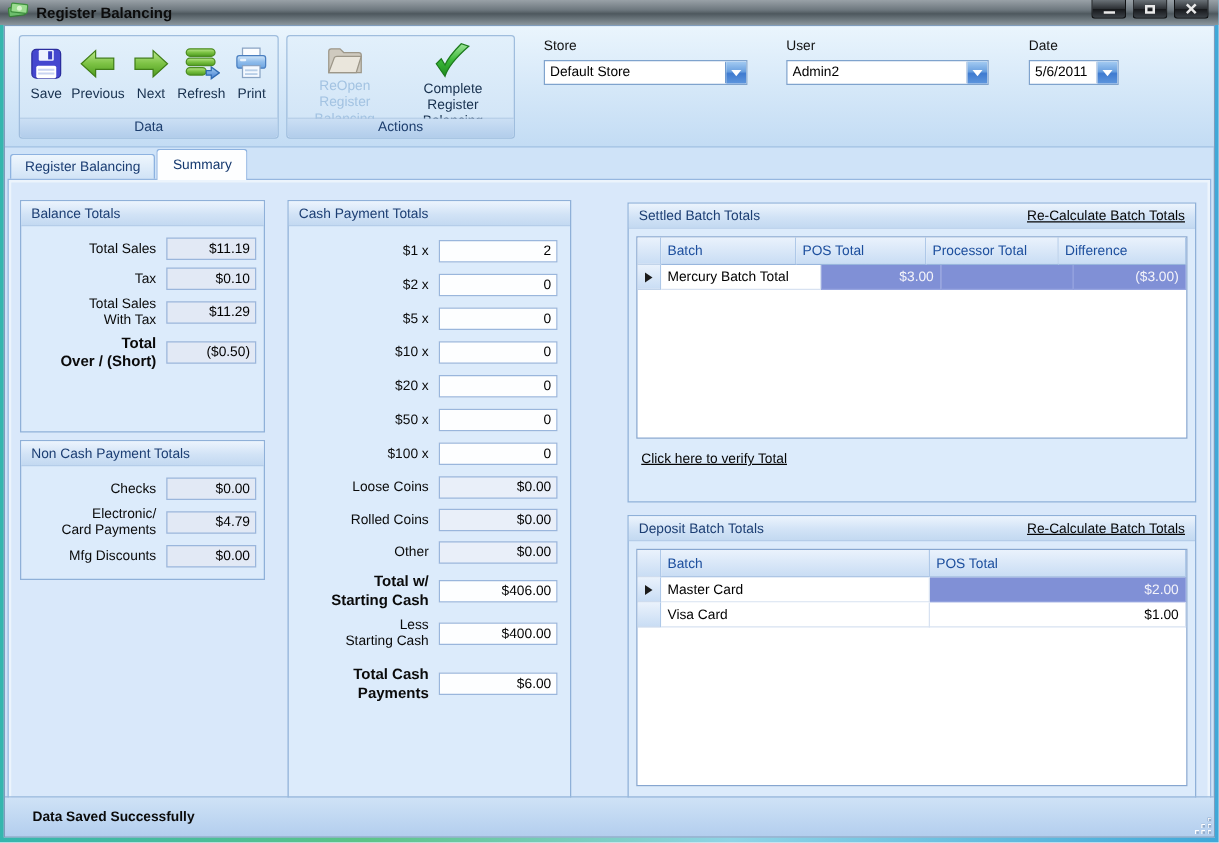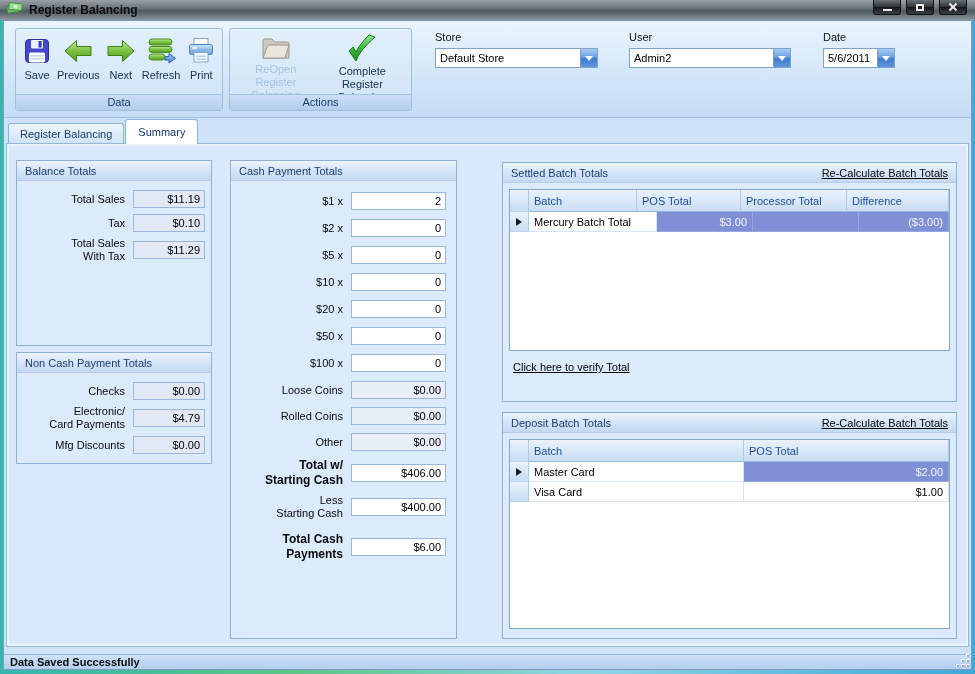--- a/index.html
+++ b/index.html
@@ -104,23 +104,23 @@
     border-bottom:1px solid #d8e2f1; }
   .grow.data .gcell.hl { background:#8090d6; color:#f4f4fa; border-right:1px solid #97a5e0;
     border-bottom:1px solid #97a5e0; }
   .gcell.num { justify-content:flex-end; }
   .arrow-right { width:0; height:0; border-left:6px solid #1b1b1b;
     border-top:4px solid transparent; border-bottom:4px solid transparent; }
   .verify { position:absolute; left:10px; top:198px; font-size:11px; color:#050505;
     text-decoration:underline; cursor:pointer; }
 
   
-  #statusbar { position:absolute; left:0; right:0; bottom:0; height:15px;
+  #statusbar { position:absolute; left:0; right:0; bottom:0; height:32px;
     background:linear-gradient(180deg,#cfe2f6,#b3ceee); border-top:1px solid #98b8dc;
-    display:flex; align-items:center; padding-left:6px; font-size:11px; font-weight:bold; color:#0a0a0a; }
+    display:flex; align-items:center; padding-left:22px; font-size:11px; font-weight:bold; color:#0a0a0a; }
   #grip { position:absolute; right:2px; bottom:2px; width:13px; height:13px; }
   #grip i { position:absolute; width:3px; height:3px; background:#93accb; box-shadow:1px 1px 0 #fff inset; }
 </style>
 </head>
 <body>
 
 <svg width="0" height="0" style="position:absolute">
   <defs>
     <linearGradient id="ggreen" x1="0" y1="0" x2="0" y2="1">
       <stop offset="0" stop-color="#bce98c"></stop>
@@ -302,20 +302,25 @@
           </div>
           <div class="prow">
             <div class="plabel">Tax</div>
             <input class="field ro w72" value="$0.10" style="">
           </div>
           <div class="prow">
             <div class="plabel">Total Sales
 With Tax</div>
             <input class="field ro w72" value="$11.29" style="">
           </div>
+          <div class="prow">
+            <div class="plabel b">Total
+Over / (Short)</div>
+            <input class="field ro w72" value="($0.50)" style="">
+          </div>
         </div>
       </div>
 
       <div class="panel" style="left:9px; top:208px; width:196px; height:112px;">
         <div class="panel-h">
             <span>Non Cash Payment Totals</span>
           </div>
         <div id="noncash-rows">
           <div class="prow">
             <div class="plabel">Checks</div>

